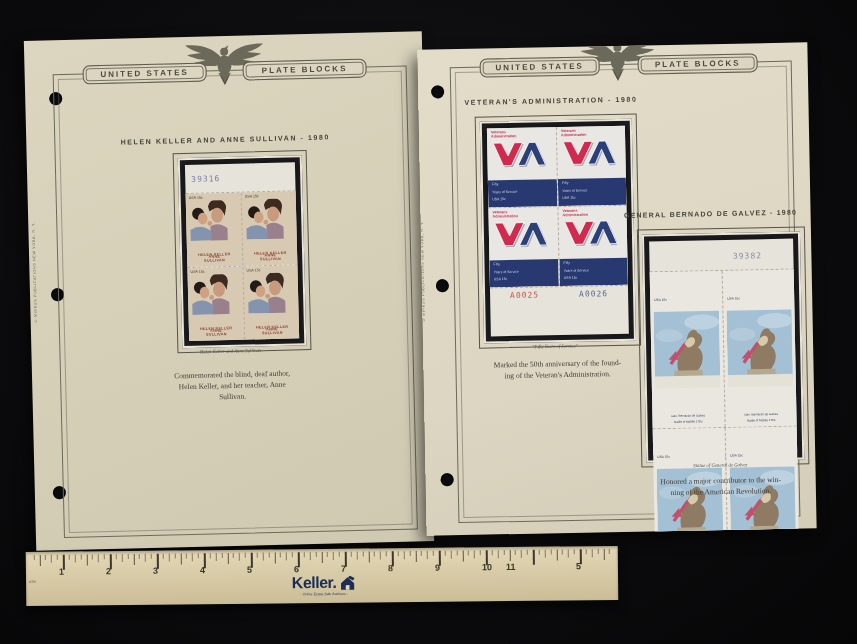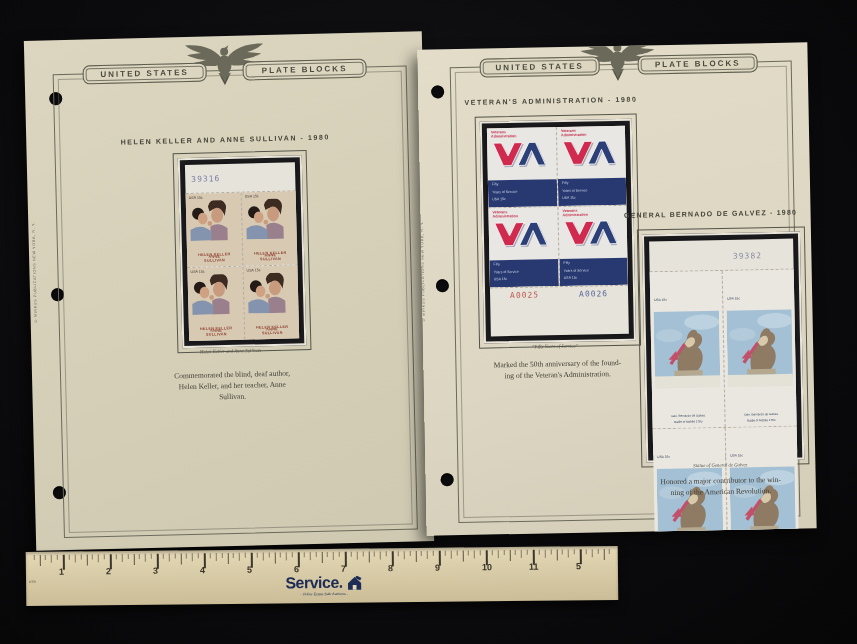--- a/index.html
+++ b/index.html
@@ -502,27 +502,27 @@
         <span class="rnum" style="left: 33px;">1</span>
         <span class="rnum" style="left: 80px;">2</span>
         <span class="rnum" style="left: 127px;">3</span>
         <span class="rnum" style="left: 174px;">4</span>
         <span class="rnum" style="left: 221px;">5</span>
         <span class="rnum" style="left: 268px;">6</span>
         <span class="rnum" style="left: 315px;">7</span>
         <span class="rnum" style="left: 362px;">8</span>
         <span class="rnum" style="left: 409px;">9</span>
         <span class="rnum" style="left: 456px;">10</span>
-        <span class="rnum" style="left: 503px;">11</span>
+        <span class="rnum" style="left: 480px;">11</span>
         <span class="rnum" style="left: 550px;">5</span>
       </div>
     <span class="ruler-origin">USA</span>
     <div class="ruler-brand">
       <div class="brand-row">
-        <span class="brand-txt">Service.</span>
+        <span class="brand-txt">Keller.</span>
         <svg width="17" height="15">
             <use href="#ct-house"></use>
           </svg>
       </div>
       <span class="brand-tag">- Online Estate Sale Auctions -</span>
     </div>
   </div>
 
 </div>
 

